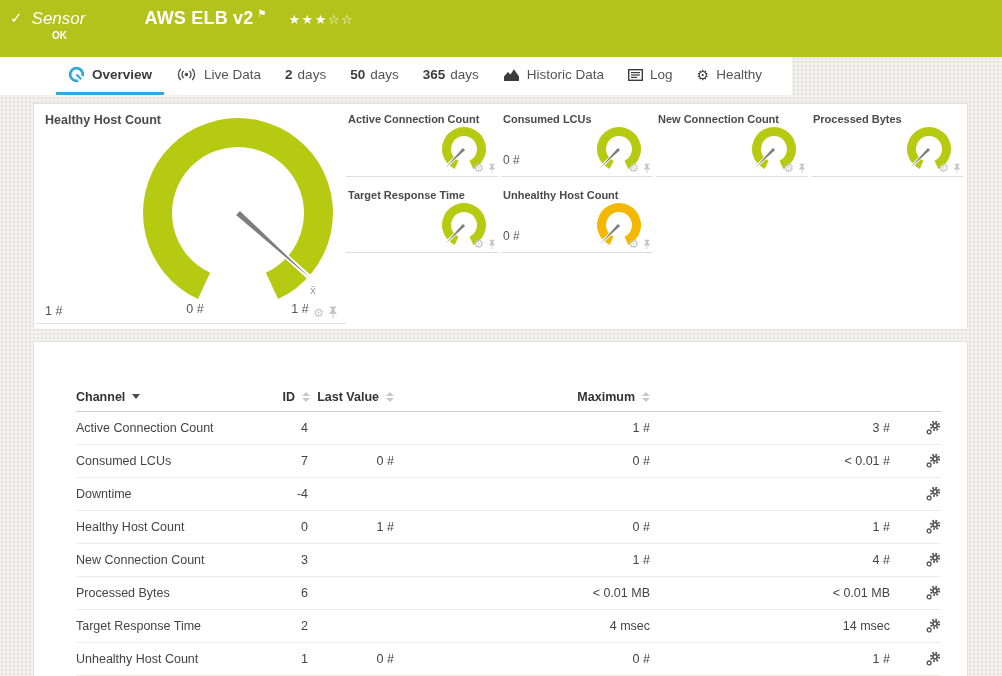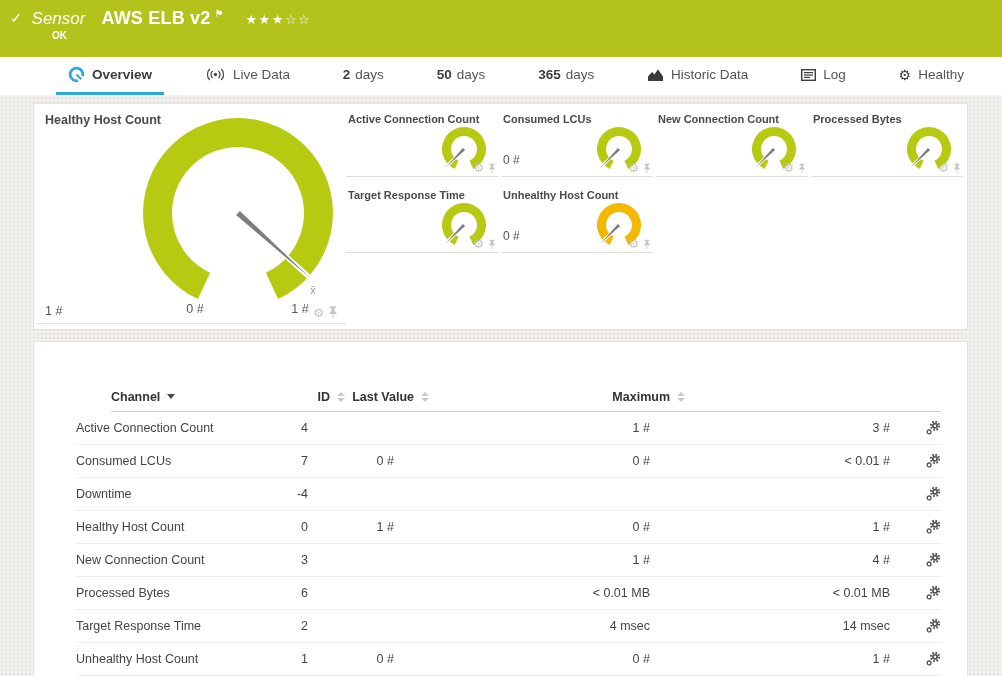--- a/index.html
+++ b/index.html
@@ -11,27 +11,27 @@
     background-size:4px 4px;
     color:#444; position:relative;
   }
   .iconfont { font-family:"DejaVu Sans",sans-serif; }
 
   
   .banner { position:absolute; left:0; top:0; width:1002px; height:57px; background:#b4c21c; color:#fff; }
   .banner-row { display:flex; align-items:baseline; padding:8px 0 0 10px; }
   .banner-check { font-size:15px; font-weight:bold; margin-right:9px; position:relative; top:-1px;}
   .banner-kind { font-style:italic; font-size:17px; font-weight:400; margin-right:16px; }
-  .banner-title { font-size:18px; font-weight:bold; letter-spacing:.2px; }
+  .banner-title { font-size:18px; font-weight:bold; letter-spacing:.2px;margin-left:43px; }
   .banner-flag { font-size:10px; margin-left:4px; position:relative; top:-7px; }
   .banner-stars { font-size:13px; letter-spacing:1.5px; margin-left:22px; }
   .banner-status { position:absolute; left:52px; top:30px; font-size:10px; font-weight:bold; }
 
   
-  .tabstrip { position:absolute; left:0; top:57px; width:1002px; height:38px; background:#fff;
+  .tabstrip { position:absolute; left:0; top:57px; width:792px; height:38px; background:#fff;
               display:flex; justify-content:space-between; padding:0 26px 0 56px; }
   .tab { display:flex; align-items:center; gap:7px; height:100%; padding:0 12px;
          border-bottom:3px solid transparent; font-size:13.5px; color:#555; cursor:pointer; white-space:nowrap; }
   .tab.active { border-bottom-color:#2fa8dc; color:#3c3c3c; font-weight:bold; }
   .tabnum { font-weight:bold; color:#3c3c3c; margin-right:-2px; }
   .tabicon { display:inline-flex; align-items:center; }
   .tab .gearchar { font-size:14px; color:#3c3c3c; line-height:1; }
 
   
   .panel { position:absolute; background:#fff; border:1px solid #e2e2e0; }
@@ -50,21 +50,21 @@
   
   .tile { position:absolute; width:152px; height:64px; border-bottom:1px solid #ddddda; }
   .tile-title { position:absolute; left:2px; top:0; font-size:11px; font-weight:bold; color:#4a4a4a; white-space:nowrap; }
   .tile-value { position:absolute; left:2px; bottom:9px; font-size:12px; color:#555; }
   .mini-svg { position:absolute; right:6px; top:12px; }
   .tile .tile-icons { right:2px; bottom:2px; }
 
   
   .tbl { padding:40px 26px 0 42px; }
   .trow { display:grid; grid-template-columns:200px 34px 84px 256px 240px 1fr; align-items:center; }
-  .thead { height:30px; font-size:12.5px; font-weight:bold; color:#333; border-bottom:1px solid #cfcfcd;margin-left:35px; }
+  .thead { height:30px; font-size:12.5px; font-weight:bold; color:#333; border-bottom:1px solid #cfcfcd; }
   .tdata { height:33px; font-size:12.5px; color:#444; border-bottom:1px solid #ededeb; }
   .cell-r { text-align:right; }
   .cell-gear { display:flex; justify-content:flex-end; align-items:center; }
   .hcell { display:flex; align-items:center; }
   .hcell.cell-r { justify-content:flex-end; }
   .sorter { display:inline-flex; flex-direction:column; gap:2px; margin-left:7px; }
   .sorter i { width:0; height:0; border-left:4px solid transparent; border-right:4px solid transparent; display:block; }
   .sorter .up { border-bottom:4px solid #c9c9c7; }
   .sorter .dn { border-top:4px solid #c9c9c7; }
   .sortdown { width:0; height:0; border-left:4px solid transparent; border-right:4px solid transparent;

